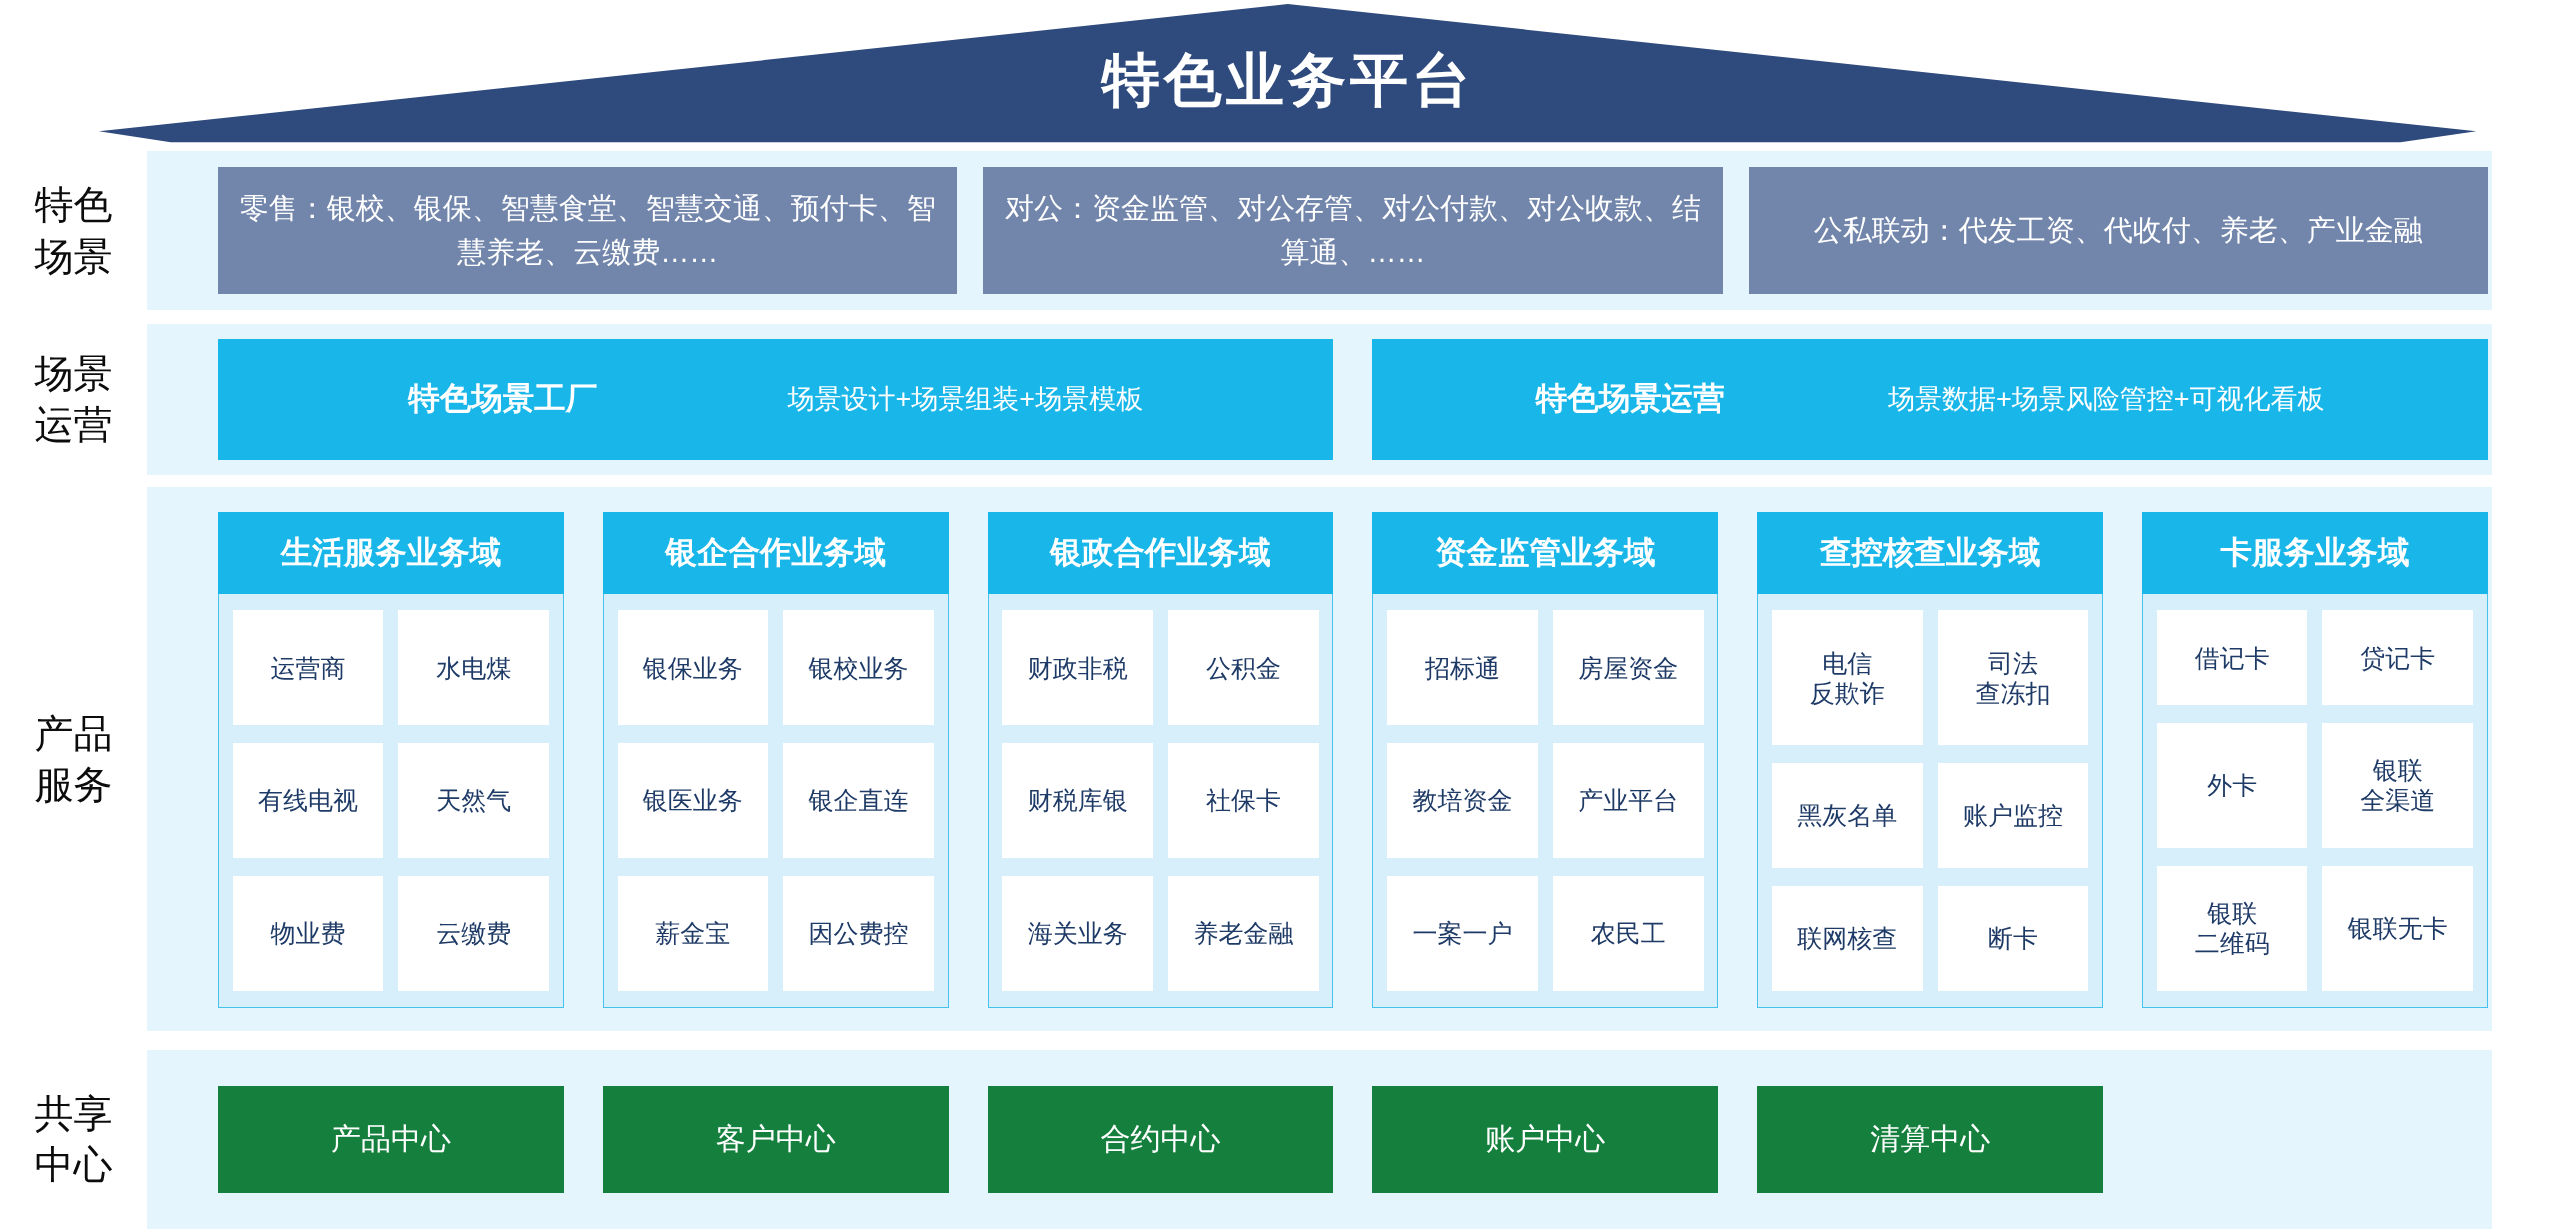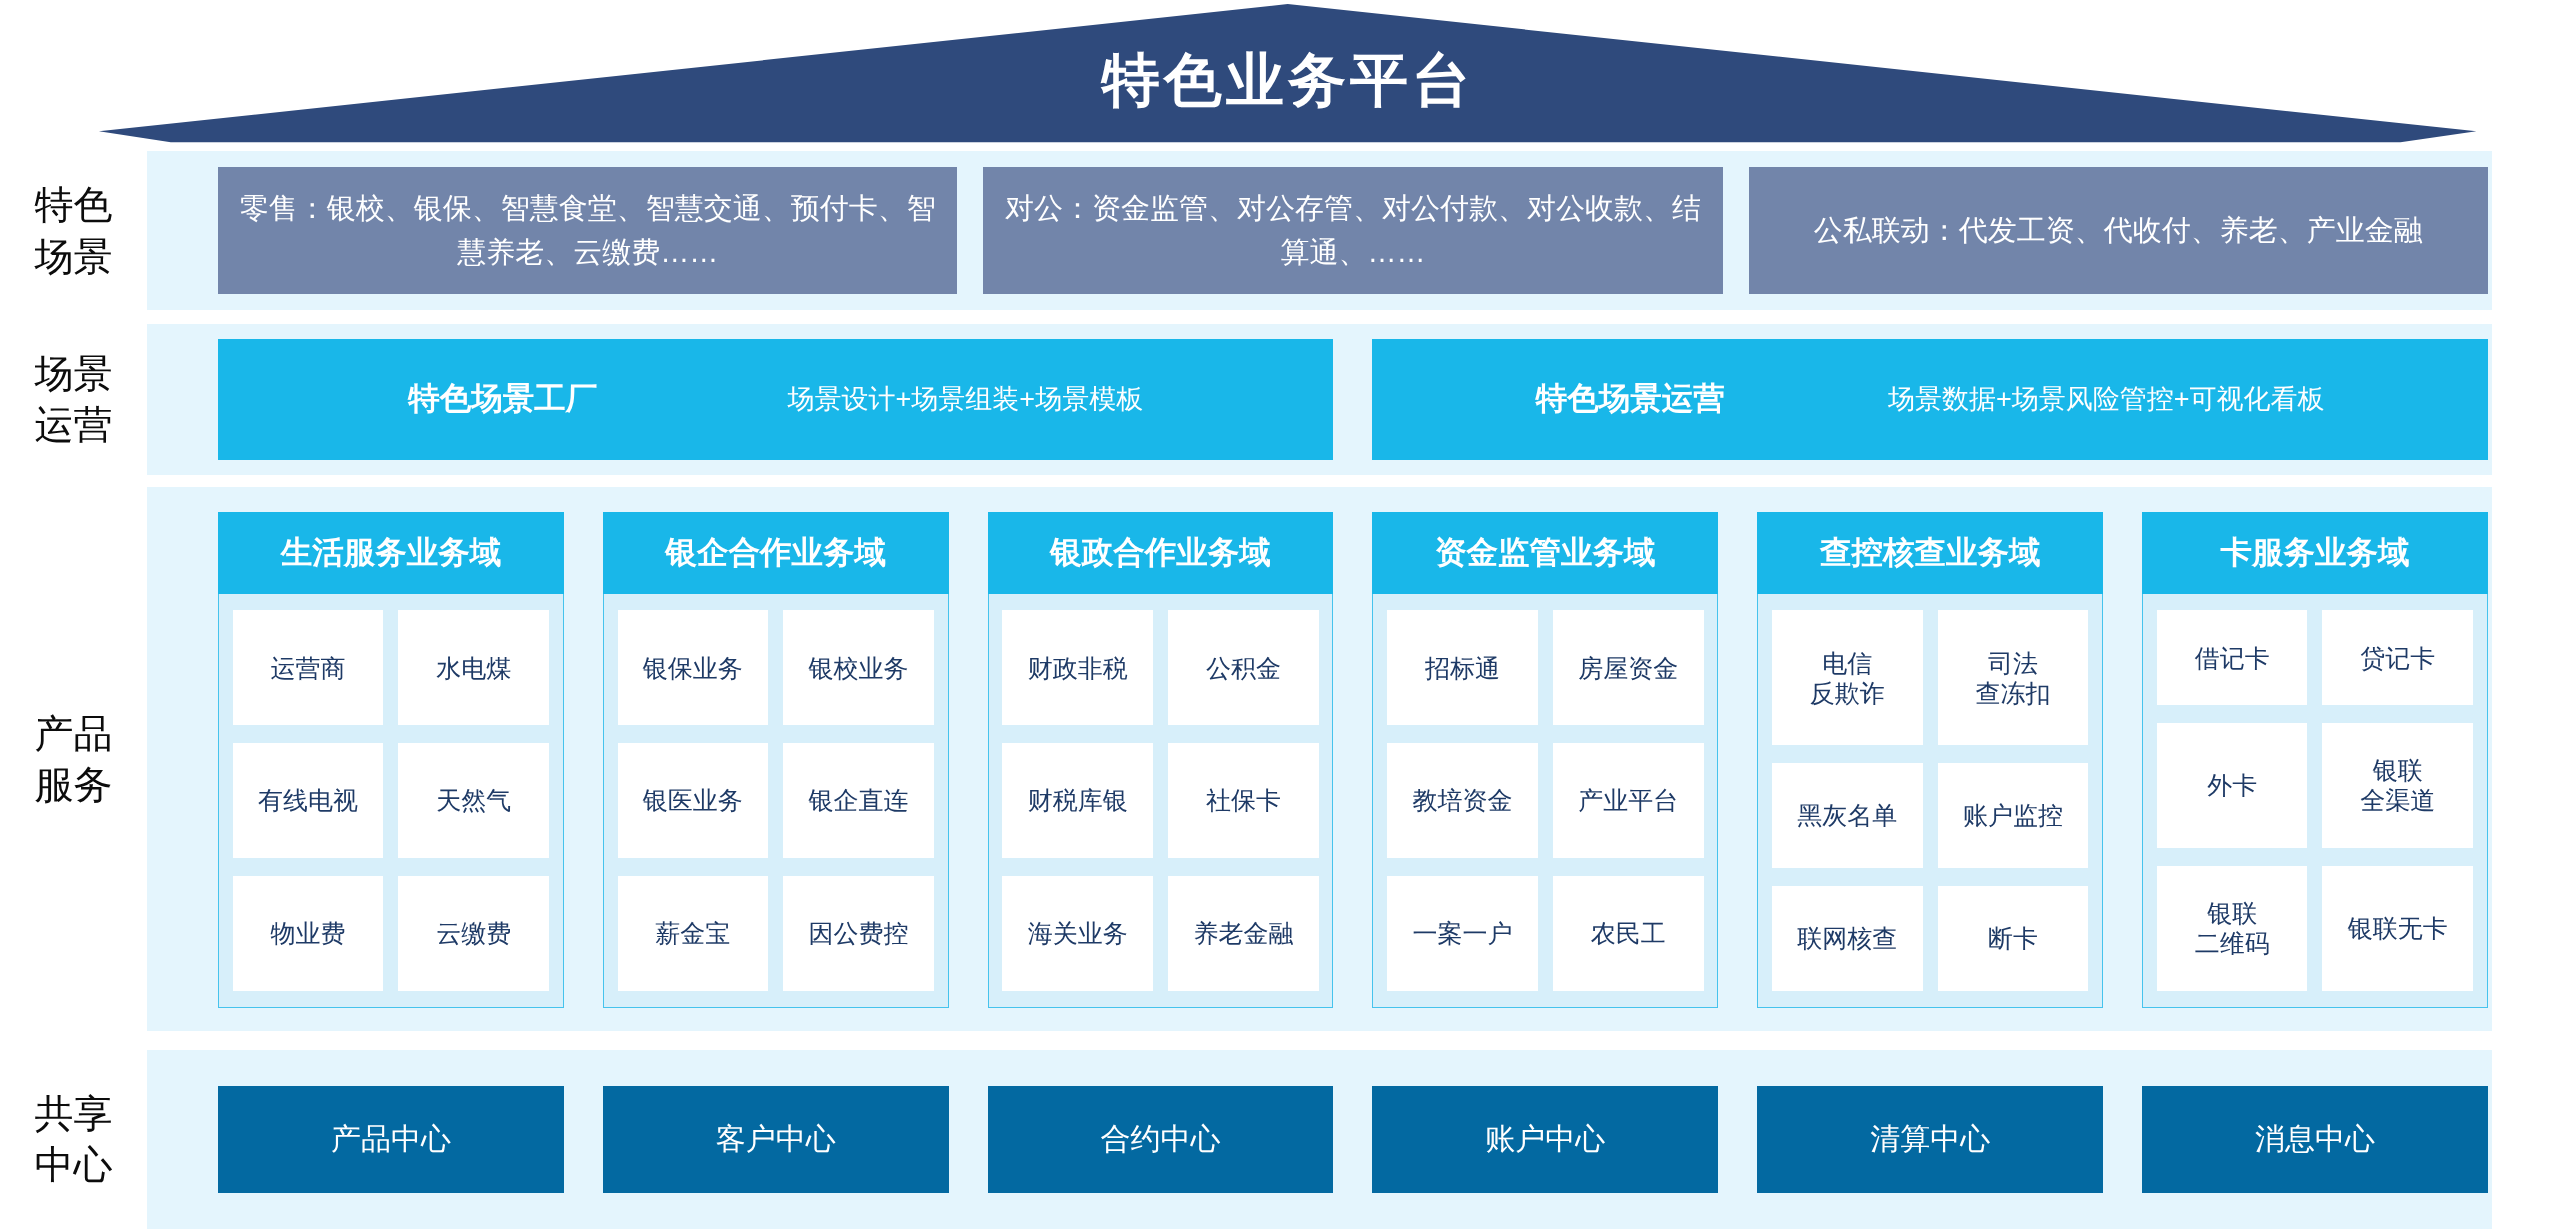--- a/index.html
+++ b/index.html
@@ -44,21 +44,21 @@
     font-weight:bold;font-size:31.5px;display:flex;align-items:center;justify-content:center}
   .col-body{flex:1;background:#D7EFFA;border:1.4px solid #45C3ED;border-top:none;
     padding:16.4px 13.7px;display:grid;grid-template-columns:1fr 1fr;column-gap:15px;row-gap:18px}
   .cell{background:#ffffff;color:#1E3A66;font-size:25px;font-weight:500;line-height:1.2;
     display:flex;align-items:center;justify-content:center;text-align:center;white-space:pre-line}
 
   
   .r4{margin-top:19px}
   .r4 .band{height:179px;padding:36px 4.1px 36px 71px;display:grid;
     grid-template-columns:repeat(6,1fr);gap:39px}
-  .box-center{background:#0369a1;color:#ffffff;font-size:30px;
+  .box-center{background:#15803d;color:#ffffff;font-size:30px;
     display:flex;align-items:center;justify-content:center}
 
   
   .r5{}
   .bar{flex:1;height:94px;background:#7E8EB1;color:#ffffff;font-size:60px;font-weight:bold;
     display:flex;align-items:center;justify-content:center;letter-spacing:3.4px}
 </style>
 </head>
 <body>
 
@@ -182,21 +182,20 @@
 
   <div class="row r4">
     <div class="row-label">共享
 中心</div>
     <div class="band">
       <div class="box-center">产品中心</div>
       <div class="box-center">客户中心</div>
       <div class="box-center">合约中心</div>
       <div class="box-center">账户中心</div>
       <div class="box-center">清算中心</div>
-      <div class="box-center">消息中心</div>
     </div>
   </div>
 
   <div class="row r5">
     <div class="row-label">技术
 支撑</div>
     <div class="bar">九天揽月+AI</div>
   </div>
 
 </div>

